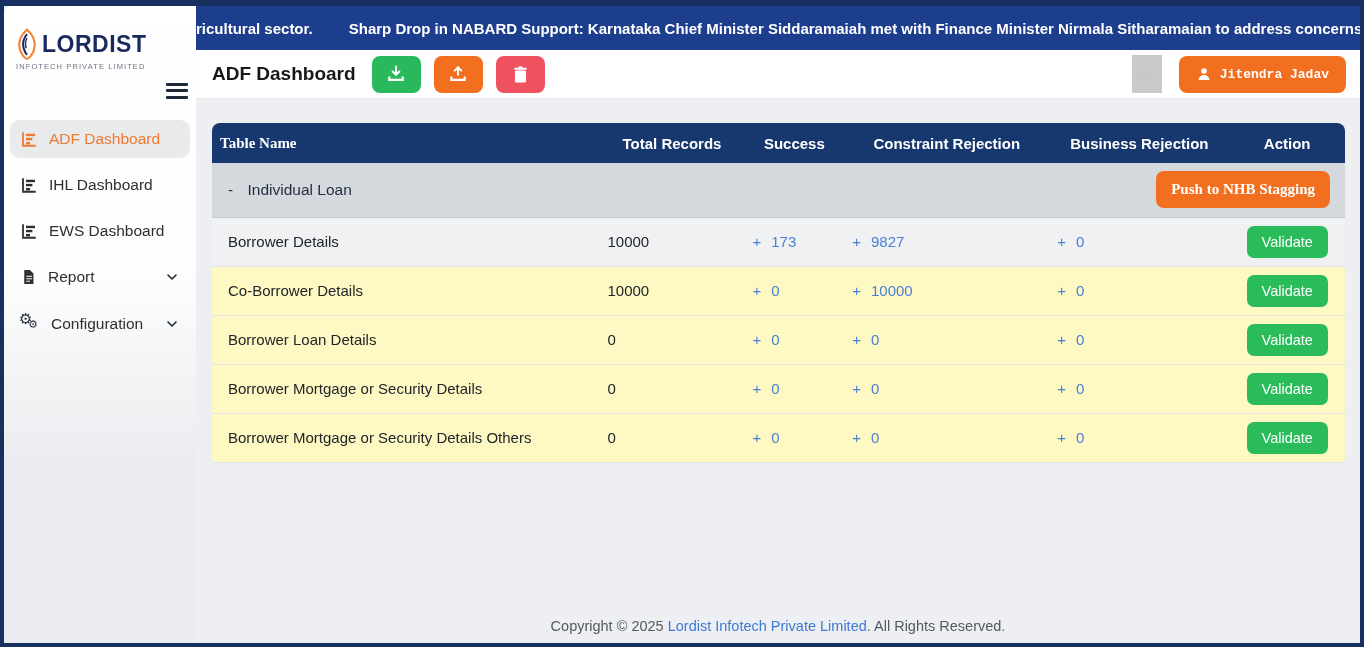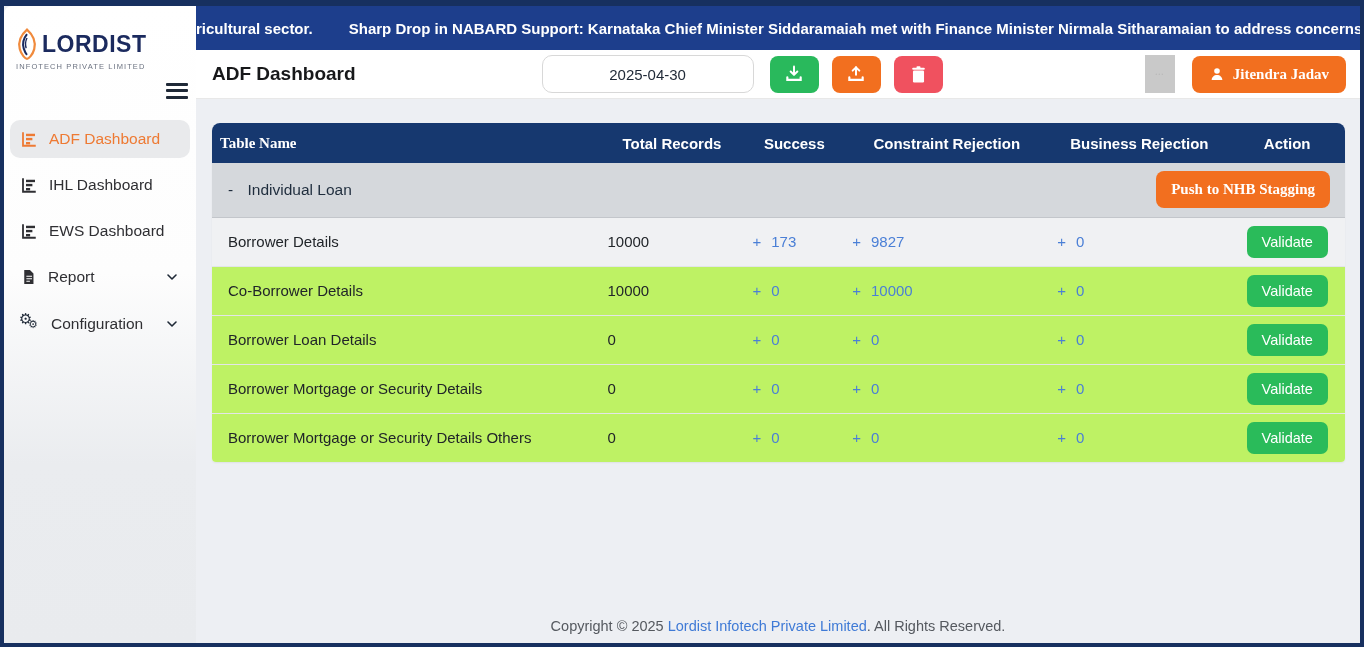--- a/index.html
+++ b/index.html
@@ -46,39 +46,39 @@
     border-radius:10px; text-align:center; font-size:15px; color:#1f2937;
     font-family:"Liberation Sans", sans-serif; outline:none; background:#fff; }
   .icon-btn { width:49px; height:37px; border:none; border-radius:8px; display:flex;
     align-items:center; justify-content:center; color:#fff; cursor:pointer; }
   .btn-download { background:#29b95c; margin-left:16px; }
   .btn-upload { background:#f26f1f; margin-left:13px; }
   .btn-delete { background:#f0515f; margin-left:13px; }
   .overflow-btn { margin-left:auto; width:30px; height:38px; background:#c9c9c9; border:none;
     color:#b0b0b0; font-size:9px; letter-spacing:1px; cursor:default; }
   .user-btn { margin-left:17px; height:37px; background:#f26f1f; border:none; border-radius:8px;
-    color:#fff; font-weight:bold; font-size:15px; display:flex; align-items:center; gap:8px;
-    padding:0 17px; cursor:pointer; font-family:Liberation Serif, serif; }
+    color:#fff; font-weight:bold; font-size:13px; display:flex; align-items:center; gap:8px;
+    padding:0 17px; cursor:pointer; font-family:Liberation Mono, monospace; }
 
   .content { flex:1; display:flex; flex-direction:column; overflow:hidden; }
   .table-card { margin:24px 15px 0 16px; background:#fff; border-radius:8px 8px 4px 4px;
     overflow:hidden; box-shadow:0 1px 2px rgba(0,0,0,.06); }
   table { width:100%; border-collapse:collapse; table-layout:fixed; }
   thead th { background:#16386f; color:#fff; font-size:15px; font-weight:700; height:40px;
     text-align:center; padding:0 4px; }
   thead th:first-child { text-align:left; padding-left:8px;font-family:Liberation Serif, serif; }
   tr.group-row td { background:#d5d8dc; height:54px; font-size:15.5px; color:#1f2d3d;
     border-bottom:1px solid #c3c6cb; }
   .group-label-cell { padding-left:16px; }
   .collapse-sym { margin-right:10px; color:#1f2d3d; cursor:pointer; }
   .group-action-cell { text-align:right; padding-right:15px; }
   .push-btn { background:#f26f1f; color:#fff; border:none; border-radius:8px; font-size:15px;
     font-weight:bold; padding:10px 15px; cursor:pointer; font-family:Liberation Serif, serif; }
   tr.data-row td { height:49px; font-size:15px; color:#212529; border-top:1px solid #e3e5e8;
-    background:#bef264; padding-left:8px; }
+    background:#fef9c3; padding-left:8px; }
   tr.data-row:first-of-type td { border-top:none; }
   tr.data-row.striped td { background:#f0f1f3; }
   tr.data-row td.name-cell { padding-left:16px; }
   .expander { color:#4a7fd6; cursor:pointer; display:inline-flex; gap:10px; align-items:center; }
   .action-cell { text-align:center; padding-left:0 !important; }
   .validate-btn { background:#2abb5a; color:#fff; border:none; border-radius:7px; font-size:14.5px;
     padding:8px 15px; cursor:pointer; font-family:"Liberation Sans", sans-serif; }
 
   .footer { margin-top:auto; text-align:center; padding-bottom:9px; font-size:14.5px; color:#55595f; }
   .footer a { color:#3f7ad6; text-decoration:none; cursor:pointer; }
@@ -161,21 +161,20 @@
 
   <div class="main">
 
     <div class="ticker">
       <span>ricultural sector.</span>
       <span class="seg2">Sharp Drop in NABARD Support: Karnataka Chief Minister Siddaramaiah met with Finance Minister Nirmala Sitharamaian to address concerns ove</span>
     </div>
 
     <div class="topbar">
       <span class="page-title">ADF Dashboard</span>
-      <input class="date-input" type="text" value="2025-04-30" style="">
       <button class="icon-btn btn-download">
         <svg width="20" height="20" viewBox="0 0 24 24">
           <path d="M12 3v9" stroke="#fff" stroke-width="2.4" stroke-linecap="round"></path>
           <path d="M8 9l4 4 4-4" fill="none" stroke="#fff" stroke-width="2.4" stroke-linecap="round" stroke-linejoin="round"></path>
           <path d="M4 16v3h16v-3" fill="none" stroke="#fff" stroke-width="2.6" stroke-linecap="round"></path>
         </svg>
       </button>
       <button class="icon-btn btn-upload">
         <svg width="20" height="20" viewBox="0 0 24 24">
           <path d="M12 13V4" stroke="#fff" stroke-width="2.4" stroke-linecap="round"></path>

